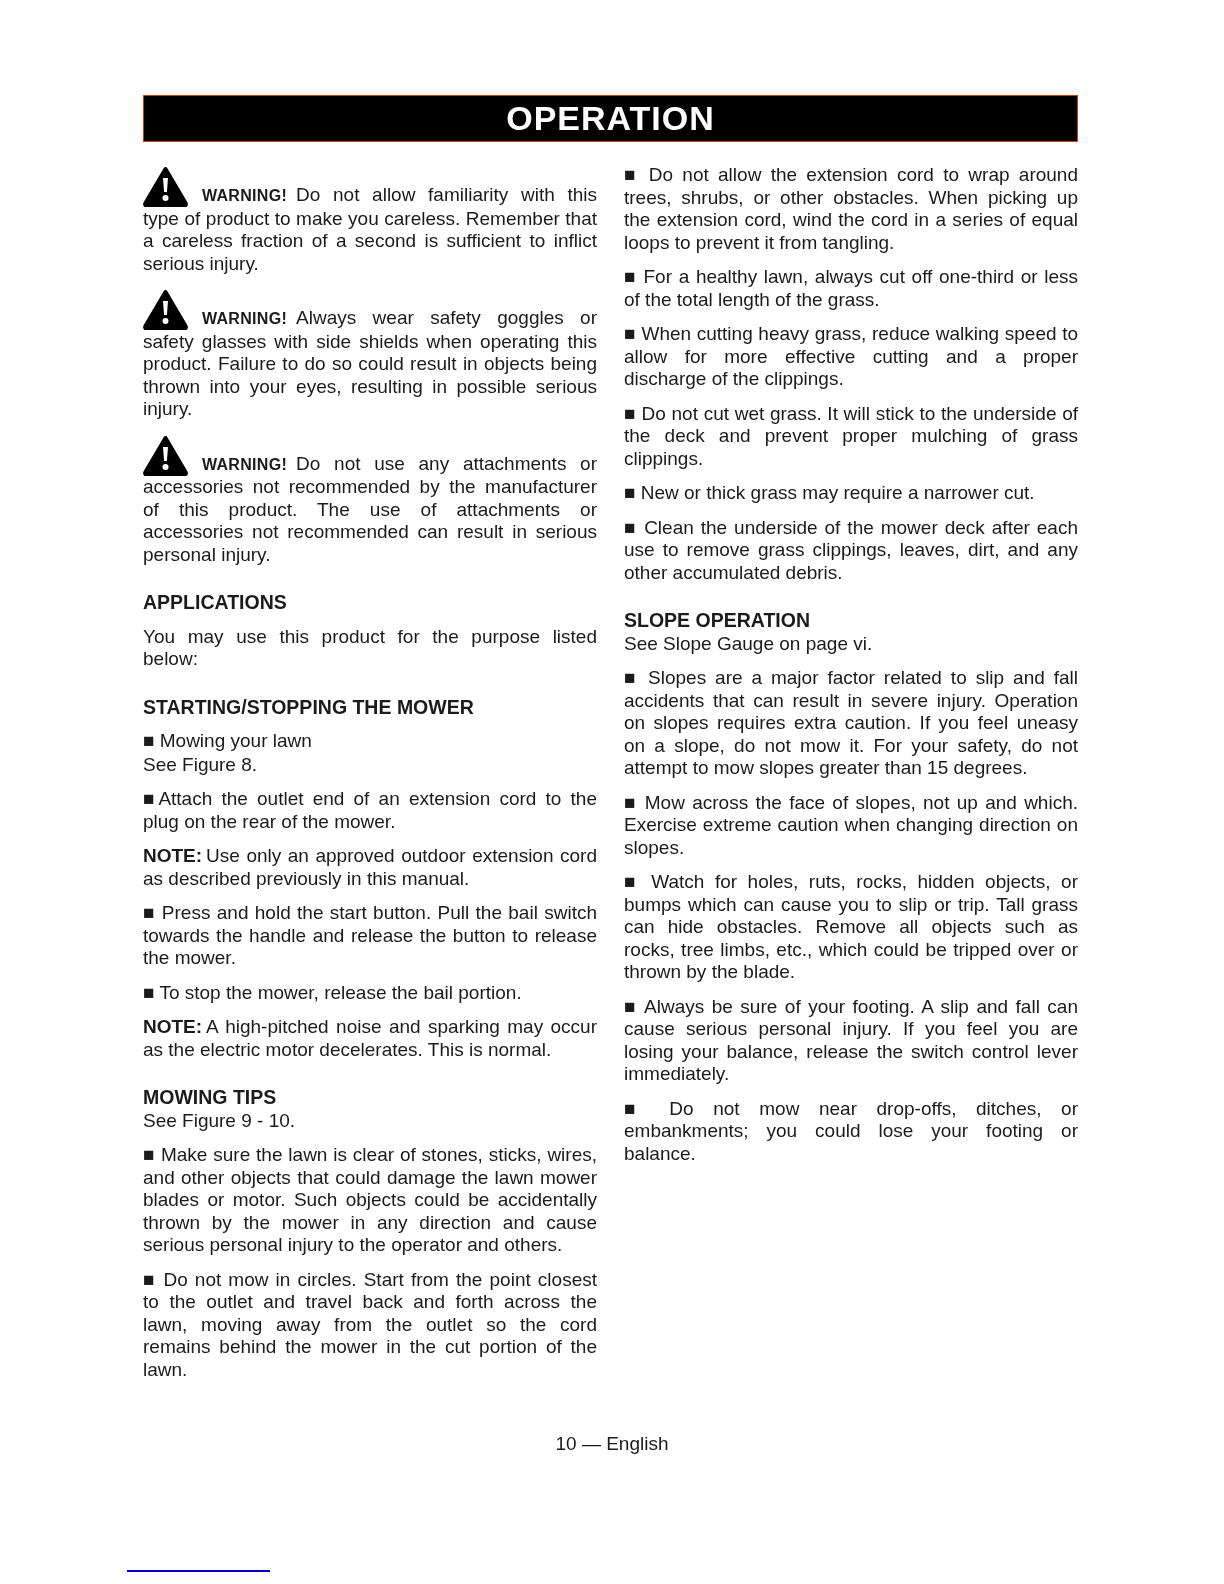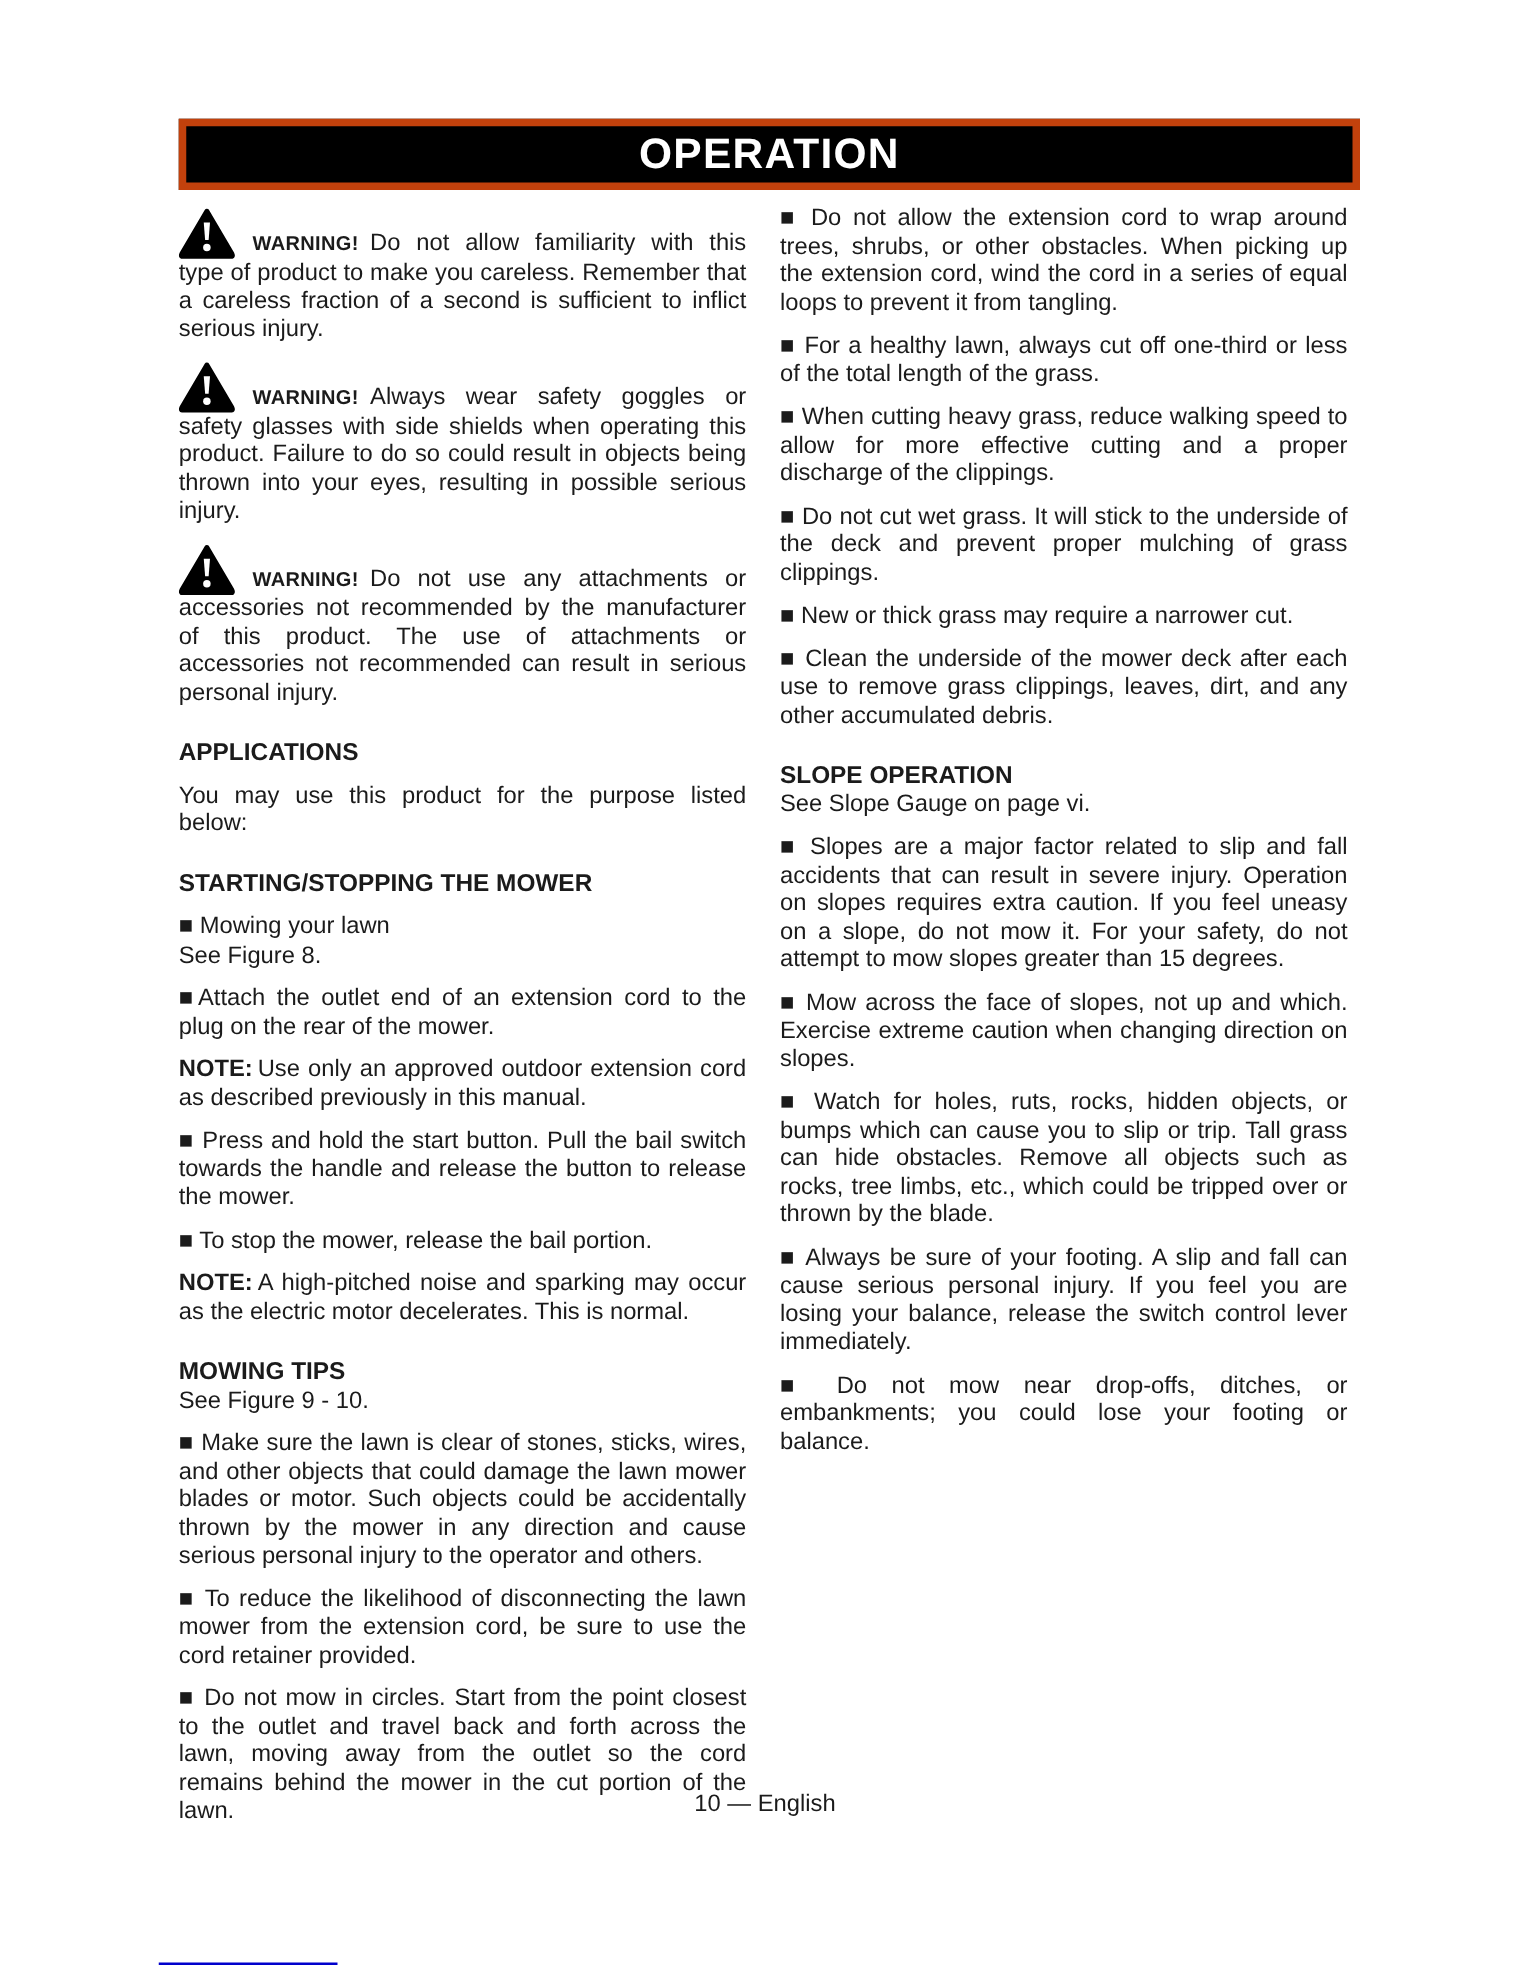--- a/index.html
+++ b/index.html
@@ -4,21 +4,21 @@
 <style>
   html,body { margin:0; padding:0; background:#e8e8e8; }
   .page {
     position:relative; width:1224px; height:1584px; background:#ffffff;
     font-family:"Liberation Sans","DejaVu Sans",sans-serif;
     font-size:19px; line-height:22.5px; color:#1b1b1b;
     margin:0 auto; overflow:hidden;
   }
   .header-bar {
     position:absolute; left:143px; top:95px; width:933px; height:45px;
-    background:#000000; border:6px solid #c2410c;
+    background:#000000; border:1px solid #c2410c;
     display:flex; align-items:center; justify-content:center;
   }
   .header-title {
     color:#ffffff; font-weight:bold; font-size:34px; letter-spacing:1px;
   }
   .columns {
     position:absolute; left:143px; top:152px; width:935px;
     display:flex; gap:27px;
   }
   .col { width:454px; }
@@ -69,21 +69,20 @@
         <div class="block bullet"><span>■ Mowing your lawn</span></div>
         <div class="block figure"><span>See Figure 8.</span></div>
         <div class="block bullet"><span>■Attach the outlet end of an extension cord to the plug on the rear of the mower.</span></div>
         <div class="block note"><span class="nlabel">NOTE:</span><span>Use only an approved outdoor extension cord as described previously in this manual.</span></div>
         <div class="block bullet"><span>■ Press and hold the start button. Pull the bail switch towards the handle and release the button to release the mower.</span></div>
         <div class="block bullet"><span>■ To stop the mower, release the bail portion.</span></div>
         <div class="block note"><span class="nlabel">NOTE:</span><span>A high-pitched noise and sparking may occur as the electric motor decelerates. This is normal.</span></div>
         <div class="block heading"><span>MOWING TIPS</span></div>
         <div class="block figure"><span>See Figure 9 - 10.</span></div>
         <div class="block bullet"><span>■ Make sure the lawn is clear of stones, sticks, wires, and other objects that could damage the lawn mower blades or motor. Such objects could be accidentally thrown by the mower in any direction and cause serious personal injury to the operator and others.</span></div>
-        <div class="block bullet"><span>■ To reduce the likelihood of disconnecting the lawn mower from the extension cord, be sure to use the cord retainer provided.</span></div>
         <div class="block bullet"><span>■ Do not mow in circles. Start from the point closest to the outlet and travel back and forth across the lawn, moving away from the outlet so the cord remains behind the mower in the cut portion of the lawn.</span></div>
       </div>
     <div class="col" id="col-right">
         <div class="block bullet"><span>■ Do not allow the extension cord to wrap around trees, shrubs, or other obstacles. When picking up the extension cord, wind the cord in a series of equal loops to prevent it from tangling.</span></div>
         <div class="block bullet"><span>■ For a healthy lawn, always cut off one-third or less of the total length of the grass.</span></div>
         <div class="block bullet"><span>■ When cutting heavy grass, reduce walking speed to allow for more effective cutting and a proper discharge of the clippings.</span></div>
         <div class="block bullet"><span>■ Do not cut wet grass. It will stick to the underside of the deck and prevent proper mulching of grass clippings.</span></div>
         <div class="block bullet"><span>■ New or thick grass may require a narrower cut.</span></div>
         <div class="block bullet"><span>■ Clean the underside of the mower deck after each use to remove grass clippings, leaves, dirt, and any other accumulated debris.</span></div>
         <div class="block heading"><span>SLOPE OPERATION</span></div>

